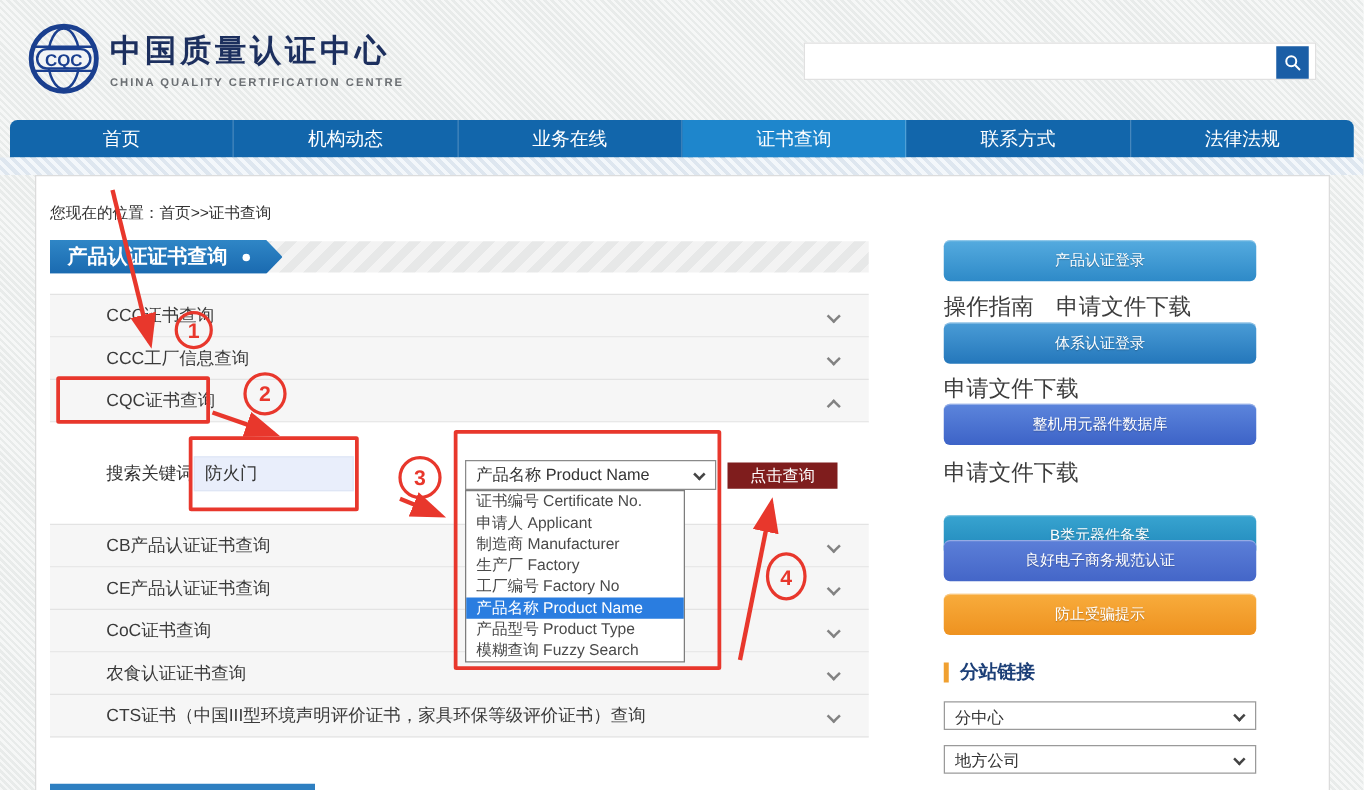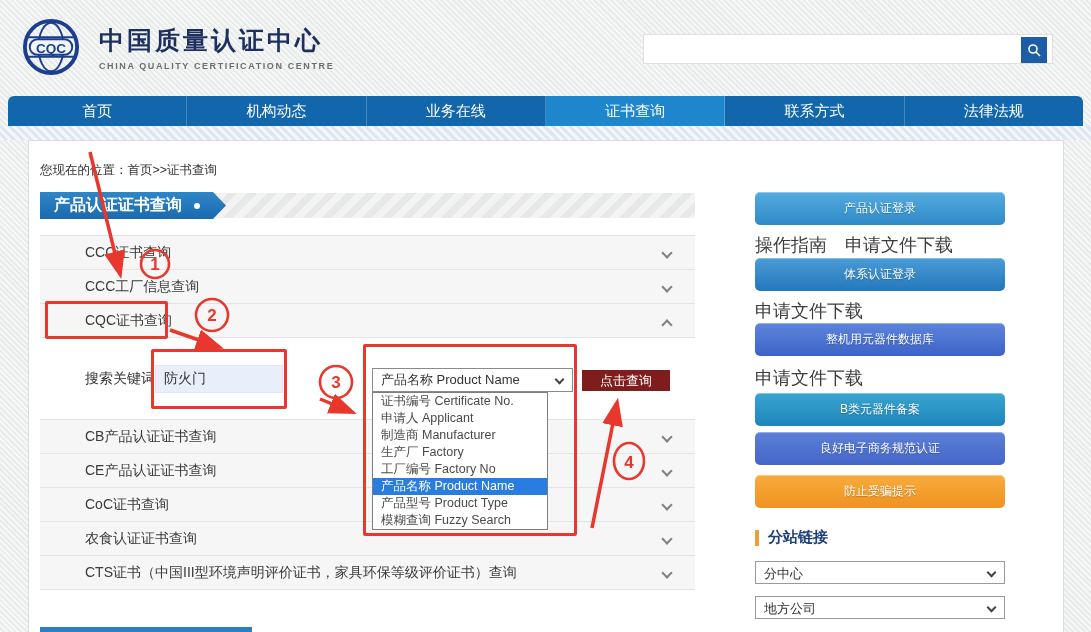--- a/index.html
+++ b/index.html
@@ -5,21 +5,21 @@
   * { margin:0; padding:0; box-sizing:border-box; }
   body { font-family:"Liberation Sans","DejaVu Sans",sans-serif; }
   .page { position:relative; width:1091px; height:632px; overflow:hidden;
           background:#ecefee;
           background-image:repeating-linear-gradient(45deg, rgba(255,255,255,.5) 0 2px, rgba(0,0,0,.015) 2px 4px); }
 
   
   .header { position:absolute; left:0; top:0; width:1091px; height:96px; }
   .logo-wrap { position:absolute; left:22px; top:18px; display:flex; align-items:center; }
   .logo-badge { width:58px; height:58px; }
-  .logo-texts { margin-left:19px; }
+  .logo-texts { margin-left:8px; }
   .logo-cn { font-size:25px; font-weight:bold; color:#1c2f5e; letter-spacing:3px; }
   .logo-en { font-size:9px; font-weight:bold; color:#6b6f73; letter-spacing:1.6px; margin-top:4px; }
   .search-bar { position:absolute; left:643px; top:34px; width:410px; height:30px; background:#fff; border:1px solid #e0e0e0; }
   .search-input { position:absolute; left:6px; top:2px; width:365px; height:24px; border:none; outline:none; font-size:13px; background:transparent; }
   .search-btn { position:absolute; right:5px; top:2px; width:26px; height:26px; background:#1b5ea6; border:none; cursor:pointer; display:flex; align-items:center; justify-content:center; }
 
   
   .nav { position:absolute; left:8px; top:96px; width:1075px; height:30px; background:#1266ab; border-radius:6px 6px 0 0; display:flex; }
   .nav-item { flex:1; display:flex; align-items:center; justify-content:center; color:#fff; font-size:15px; cursor:pointer; border-right:1px solid rgba(255,255,255,.22); }
   .nav-item:last-child { border-right:none; }
@@ -57,21 +57,21 @@
   .opt.selected { background:#2a7de0; color:#fff; }
 
   
   .sidebar { position:absolute; left:755px; top:0; width:250px; }
   .side-btn { position:absolute; left:0; width:250px; height:33px; border-radius:5px; color:#fff; font-size:12px;
               display:flex; align-items:center; justify-content:center; cursor:pointer; border:none;
               text-shadow:0 1px 1px rgba(0,0,0,.25); box-shadow:inset 0 1px 0 rgba(255,255,255,.35); }
   .btn-b1 { top:192px; background:linear-gradient(#55abdf,#2e8ac8); }
   .btn-b2 { top:258px; background:linear-gradient(#4a9cd6,#2477bb); }
   .btn-b3 { top:323px; background:linear-gradient(#5c85dc,#3d63c7); }
-  .btn-b4 { top:393px; background:linear-gradient(#38a4d0,#1e86ba); }
+  .btn-b4 { top:412px; background:linear-gradient(#38a4d0,#1e86ba); }
   .btn-b5 { top:432px; background:linear-gradient(#5c7fd8,#4466c8); }
   .btn-b6 { top:475px; background:linear-gradient(#f8ac3c,#ee9220); }
   .side-links { position:absolute; left:0; font-size:18px; color:#3c3c3c; display:flex; gap:18px; }
   .lr1 { top:233px; } .lr2 { top:299px; } .lr3 { top:366px; }
   .side-links span { cursor:pointer; }
   .side-head { position:absolute; left:0; top:528px; display:flex; align-items:center; }
   .side-head .bar { width:4px; height:16px; background:#f0a030; margin-right:9px; }
   .side-head .txt { font-size:15px; font-weight:bold; color:#1c3f77; }
   .side-sel { position:absolute; left:0; width:250px; height:23px; background:#fff; border:1px solid #9a9a9a; font-size:13px; color:#333; display:flex; align-items:flex-end; padding-left:8px; cursor:pointer; }
   .ss1 { top:561px; } .ss2 { top:596px; }

